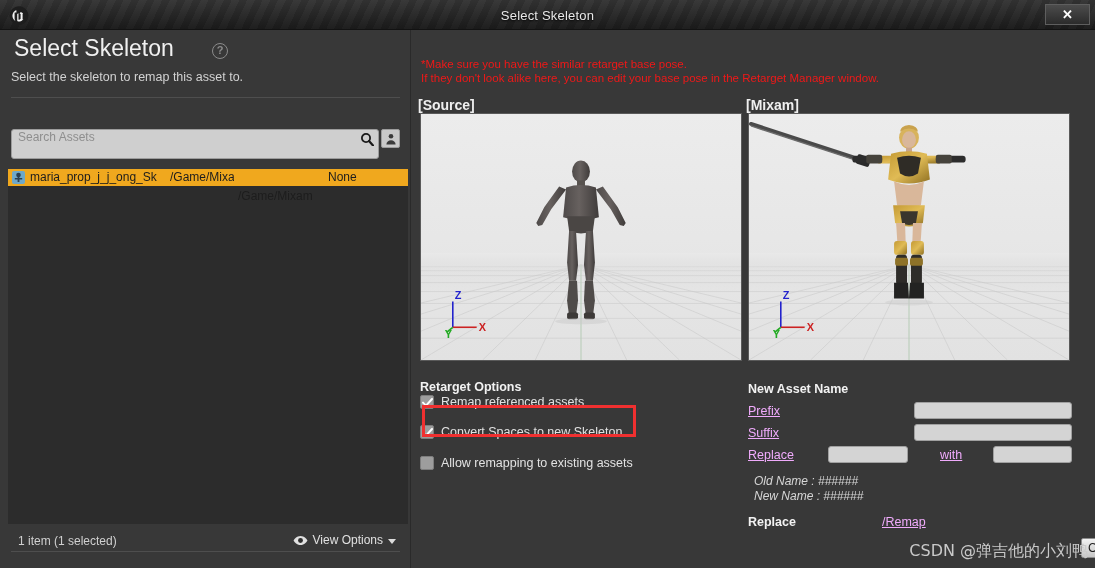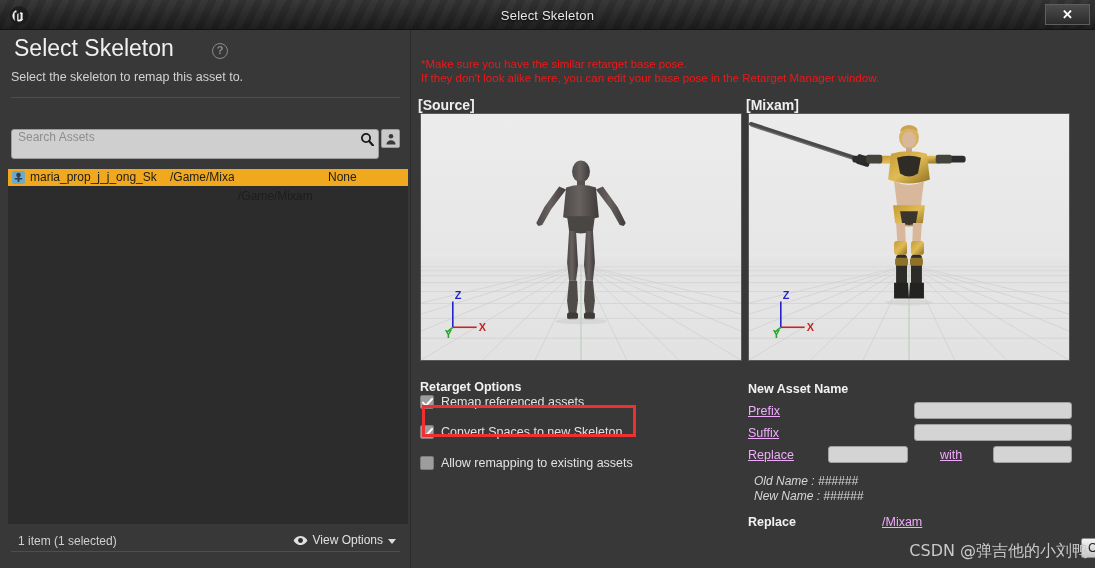--- a/index.html
+++ b/index.html
@@ -545,21 +545,21 @@
         </div>
         <div class="na-lbl" style="left:192px; top:66px;">with</div>
         <div class="field" style="left:245px; top:64px; width:79px;">
           <input type="text" style="">
         </div>
 
         <div class="na-italic" style="left:6px; top:92px;">Old Name : ######</div>
         <div class="na-italic" style="left:6px; top:107px;">New Name : ######</div>
 
         <div class="sec-title" style="position:absolute;left:0; top:133px;">Replace</div>
-        <div class="na-lbl" style="left:134px; top:133px;">/Mixam</div>
+        <div class="na-lbl" style="left:134px; top:133px;">/Remap</div>
       </div>
     </div>
 
     <div class="btn btn-change">Change...</div>
 
     <div class="watermark">CSDN @弹吉他的小刘鸭</div>
   </div>
 
 </div>
 

